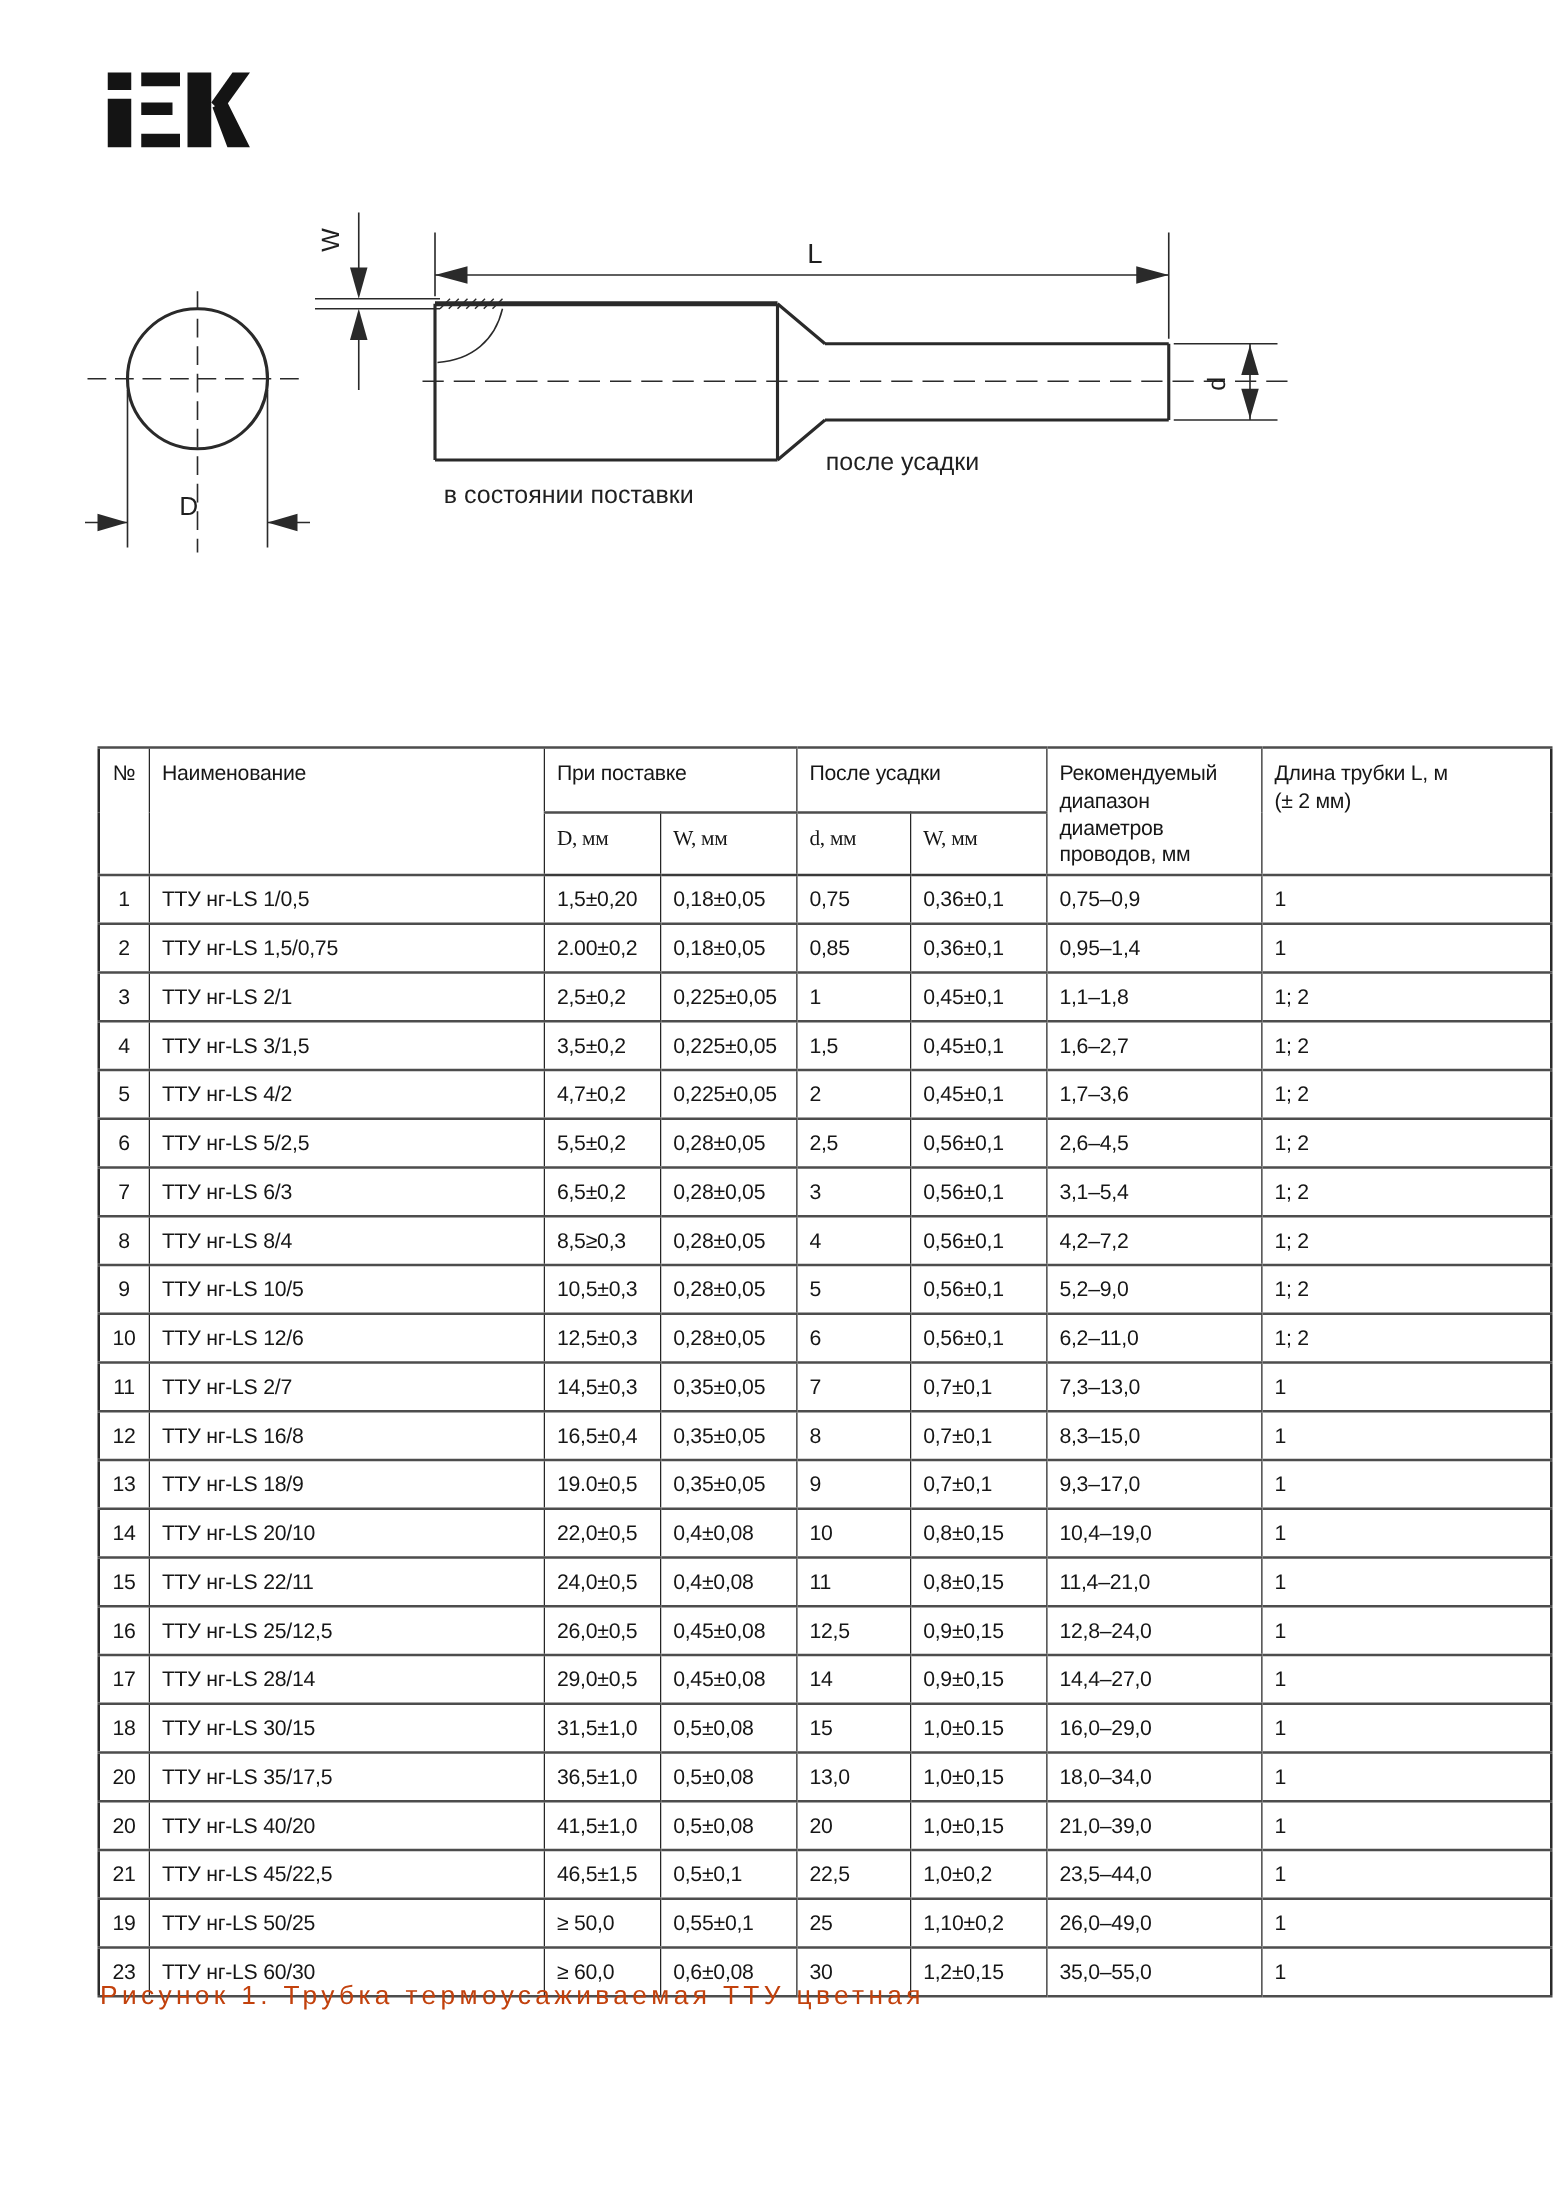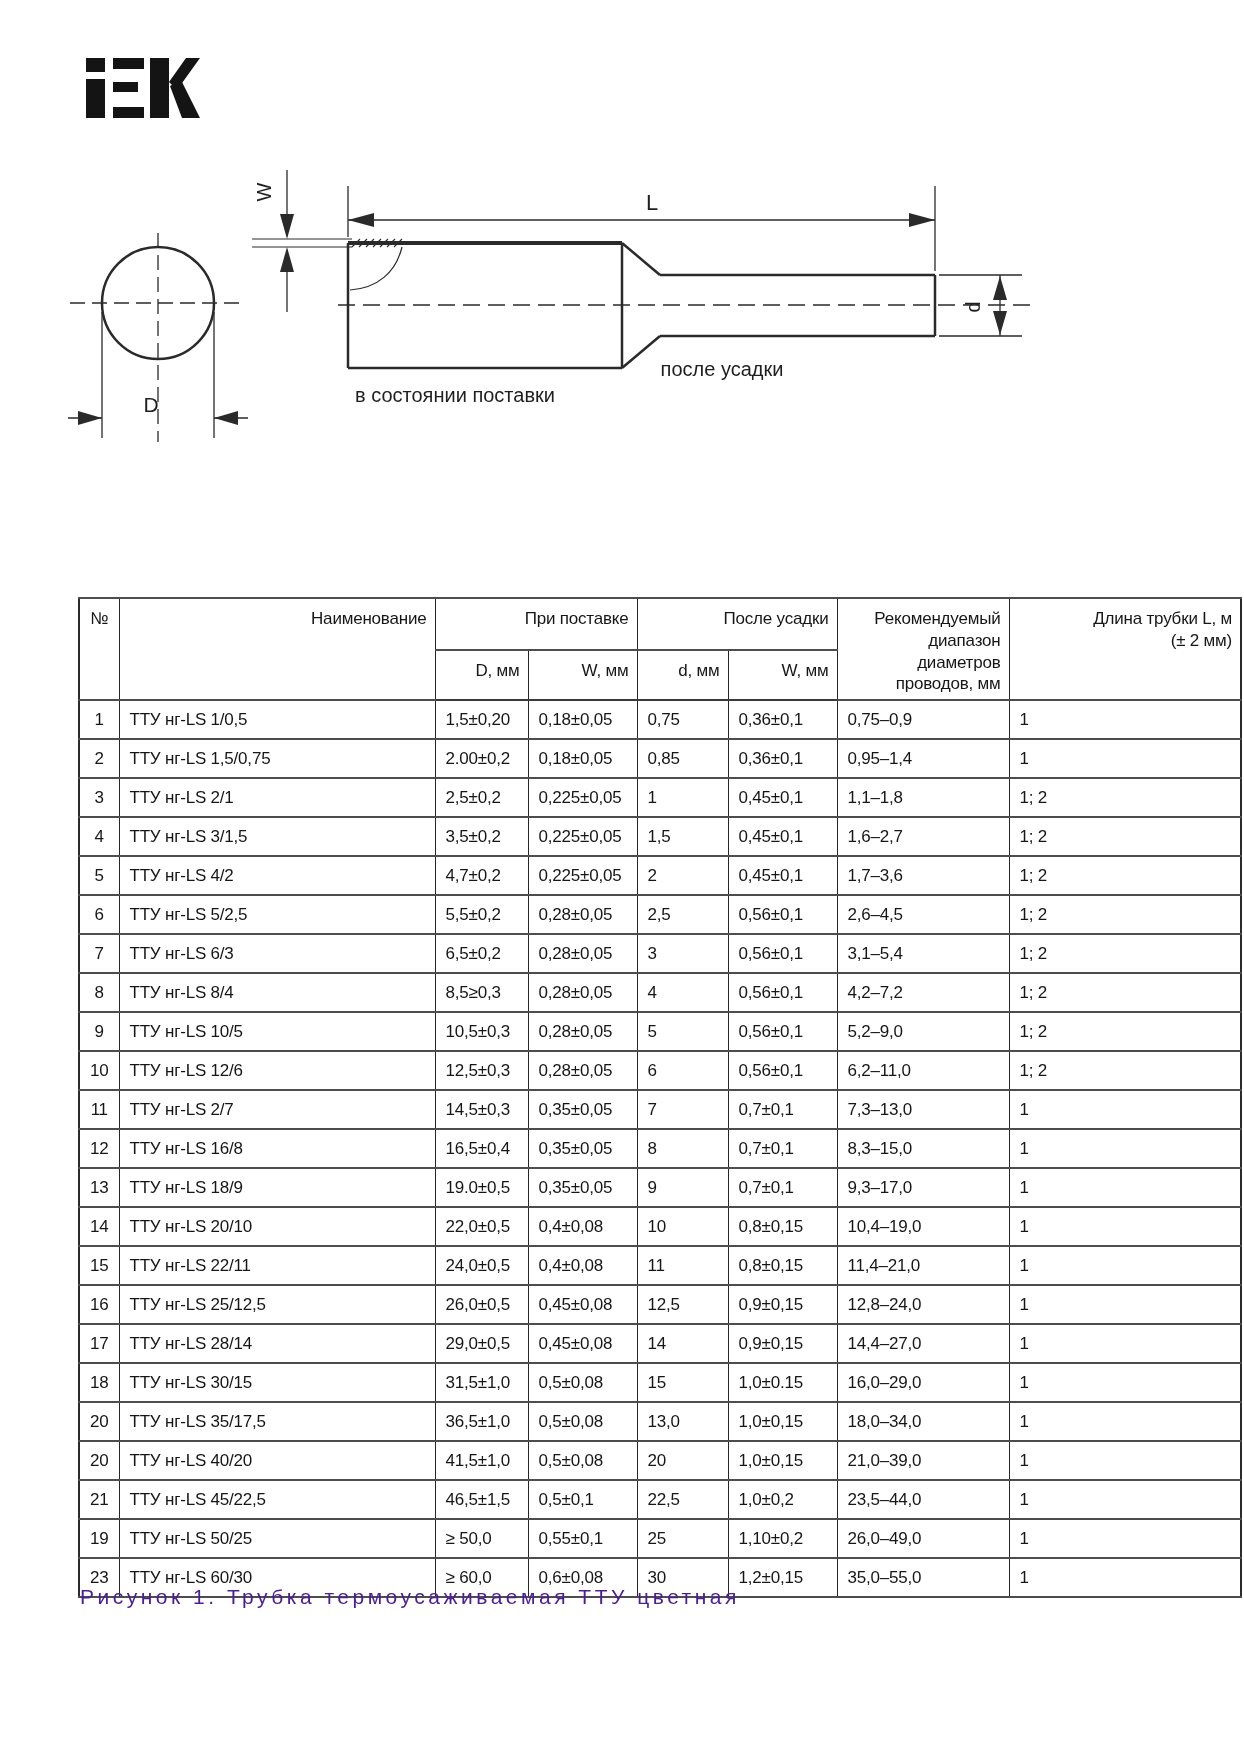--- a/index.html
+++ b/index.html
@@ -32,43 +32,43 @@
   table.spec th, table.spec td {
     border-left:1.5px solid #262626;
     border-right:1.5px solid #262626;
     border-top:2px solid #4d4d4d;
     border-bottom:2px solid #4d4d4d;
     font-weight:400;
     color:#161616;
   }
   table.spec { border:2px solid #2b2b2b; }
   table.spec thead th {
-    text-align:right;
+    text-align:left;
     vertical-align:top;
     padding:9px 8px 4px 10px;
     line-height:1.28;
   }
   table.spec thead tr.h1 th { height:34px; }
   table.spec thead tr.h2 th { height:32px; }
-  table.spec thead tr.h2 th { border-bottom:2.5px solid #3a3a3a; }
+  table.spec thead tr.h2 th { border-bottom:2.5px solid #3a3a3a;font-family:Liberation Serif, serif; }
   table.spec thead th.c-no { text-align:center; padding-left:4px; padding-right:4px; }
   table.spec tbody td {
     height:33px;
     padding:2px 6px 2px 10px;
     vertical-align:middle;
     white-space:nowrap;
   }
   table.spec tbody td.c-no { text-align:center; padding-left:2px; padding-right:2px; }
 
   
   .caption {
     position:absolute; left:80px; top:1585px;
     font-size:21px;
     letter-spacing:3.5px;
-    color:#4c1d95;
+    color:#c2410c;
     text-align:right;
   }
 </style>
 </head>
 <body>
 
 <div class="page">
 
   <svg class="logo" width="114" height="62" viewBox="0 0 114 62" aria-hidden="true">
     <g fill="#141414">

